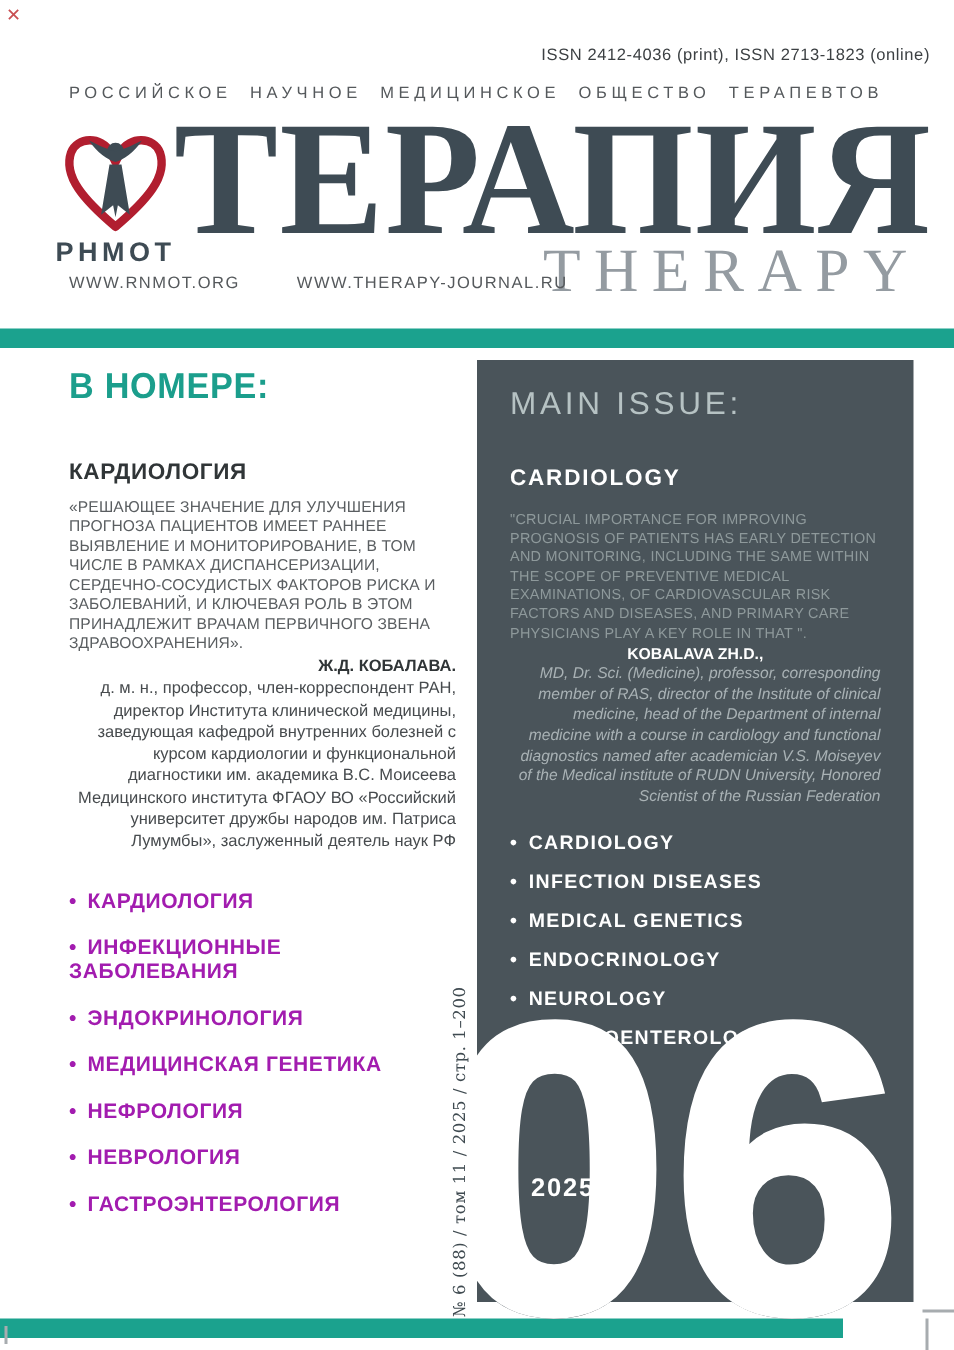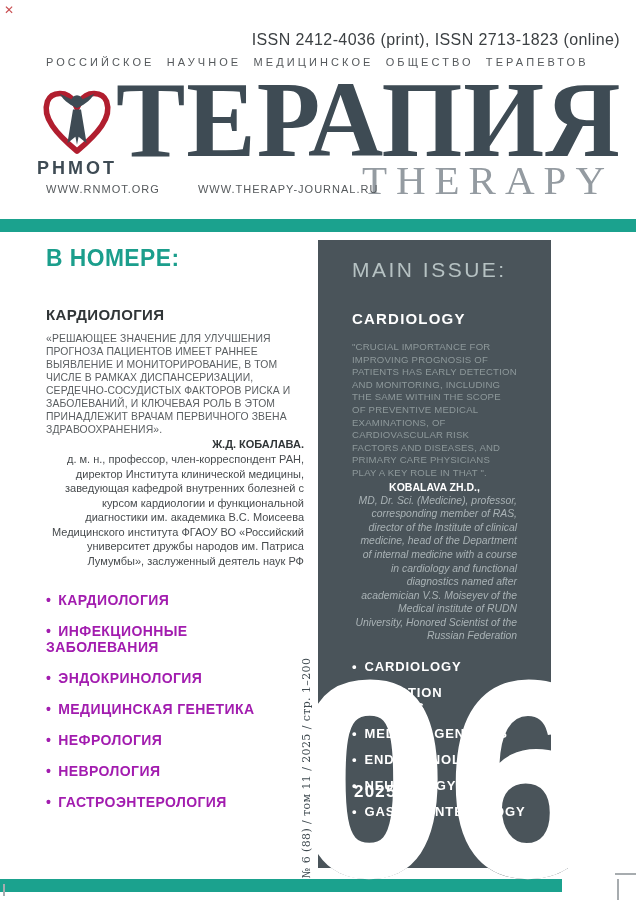--- a/index.html
+++ b/index.html
@@ -2,21 +2,21 @@
 <html><head>
 <meta charset="utf-8">
 <style>
   html,body{margin:0;padding:0;background:#e9e9e9;}
   .page{
     position:relative;width:636px;height:900px;margin:0 auto;background:#ffffff;
     overflow:hidden;font-family:"Liberation Sans",sans-serif;
   }
   
   .reg-x{position:absolute;left:4px;top:4px;font-size:12px;color:#c94f52;line-height:1;}
-  .issn{position:absolute;right:16px;top:31px;font-size:16px;letter-spacing:.4px;color:#3c4043;margin-left:45px;}
+  .issn{position:absolute;right:16px;top:31px;font-size:11px;letter-spacing:.4px;color:#3c4043;margin-left:45px;}
   .society{
     position:absolute;left:46px;right:48px;top:56px;font-size:11px;color:#55595c;
     letter-spacing:3.1px;word-spacing:6px;white-space:nowrap;
   }
   
   .logo{position:absolute;left:34px;top:84px;width:86px;text-align:center;}
   .logo svg{display:block;margin:0 auto;}
   .logo-text{font-size:18px;font-weight:bold;letter-spacing:3px;color:#3e4b54;margin-top:2px;}
   
   .title-ru{
@@ -39,22 +39,22 @@
   .section-ru{margin-top:34px;font-size:15px;font-weight:bold;color:#303537;letter-spacing:.4px;}
   .quote-ru{margin-top:9px;font-size:10.4px;line-height:13px;color:#5a5e61;letter-spacing:.1px;}
   .author-ru{margin-top:2px;text-align:right;font-size:11px;font-weight:bold;color:#303537;}
   .bio-ru{margin-top:2px;text-align:right;font-size:11px;line-height:14.5px;color:#474b4e;}
   .topics-ru{margin-top:24px;list-style:none;padding:0;}
   .topics-ru li{font-size:14px;font-weight:bold;color:#a21caf;letter-spacing:.4px;margin-bottom:15px;}
   .topics-ru li .bullet, .topics-en li .bullet{margin-right:7px;}
 
   
   .panel{
-    position:absolute;left:318px;top:240px;width:233px;height:628px;background:#4a545a;
-    box-sizing:border-box;padding:18px 34px;z-index:2;
+    position:absolute;left:318px;top:240px;width:291px;height:628px;background:#4a545a;
+    box-sizing:border-box;padding:18px 22px;z-index:2;
   }
   .main-issue-heading{font-size:21px;color:#b6c2c3;letter-spacing:2.5px;font-weight:normal;}
   .section-en{margin-top:28px;font-size:15px;font-weight:bold;color:#ffffff;letter-spacing:1.2px;}
   .quote-en{margin-top:14px;font-size:9.6px;line-height:12.6px;color:#8e999b;letter-spacing:.2px;}
   .author-en{margin-top:1px;text-align:center;font-size:10.5px;font-weight:bold;color:#ffffff;}
   .bio-en{margin-top:1px;text-align:right;font-style:italic;font-size:10.4px;line-height:13.6px;color:#a9b2b5;}
   .topics-en{margin-top:16px;list-style:none;padding:0;}
   .topics-en li{font-size:13px;font-weight:bold;color:#ffffff;letter-spacing:.9px;margin-bottom:11px;}
 
   

